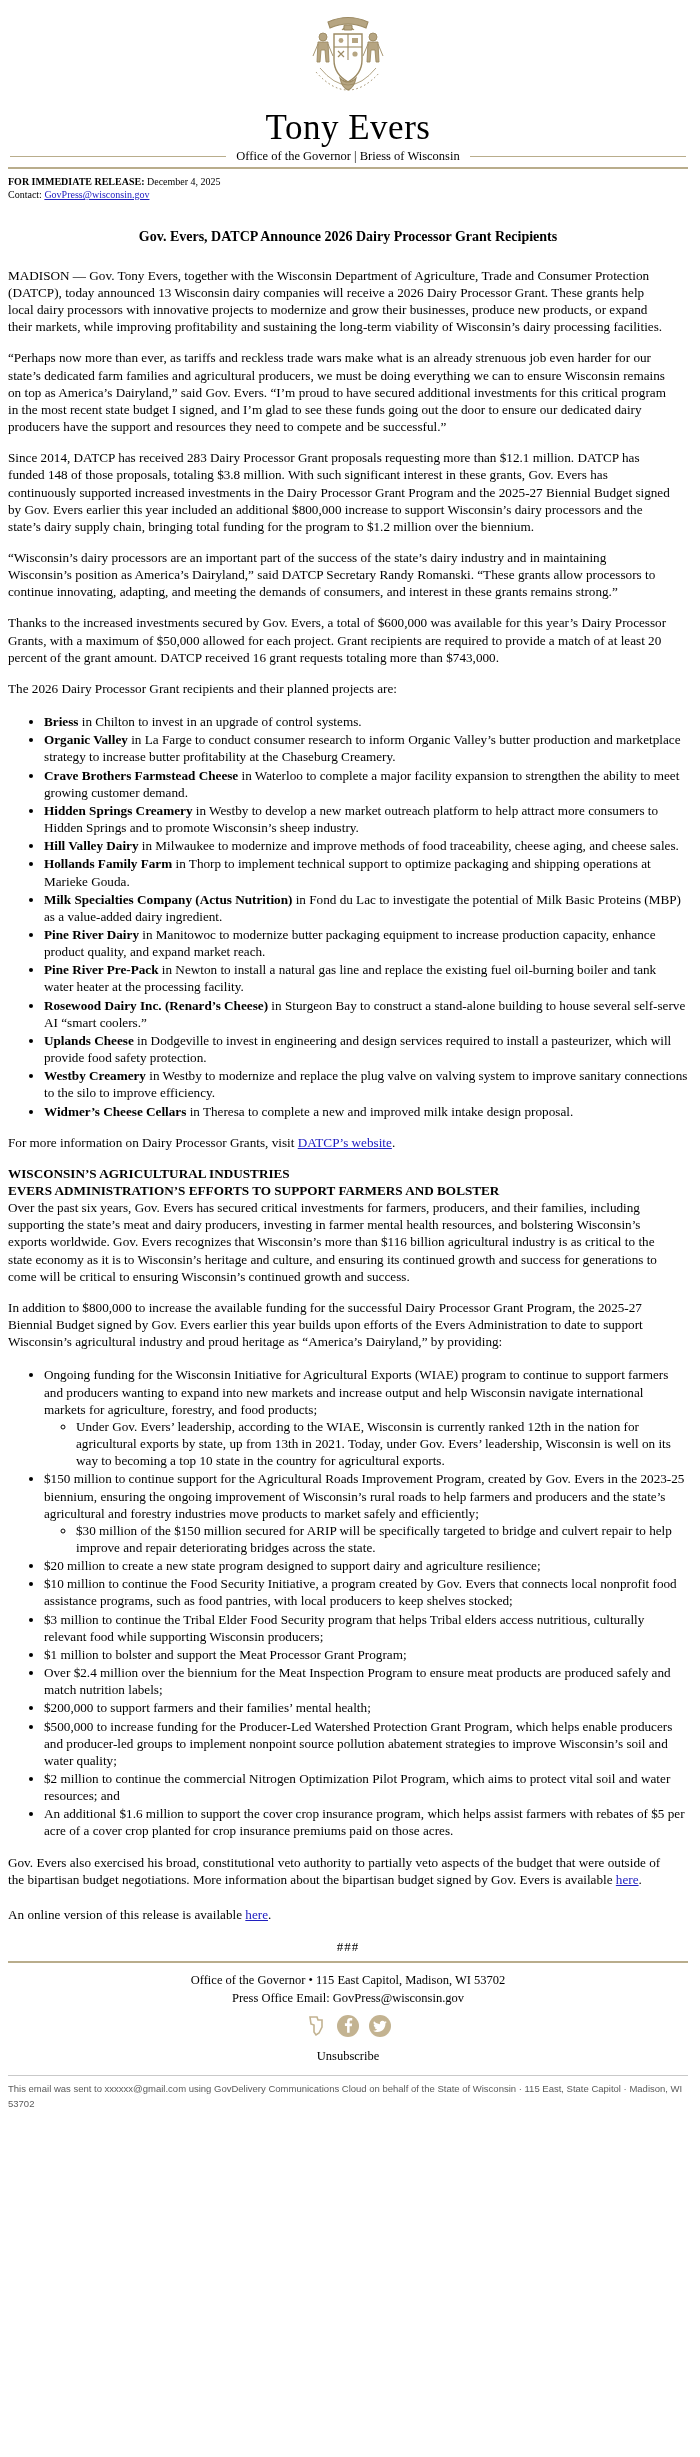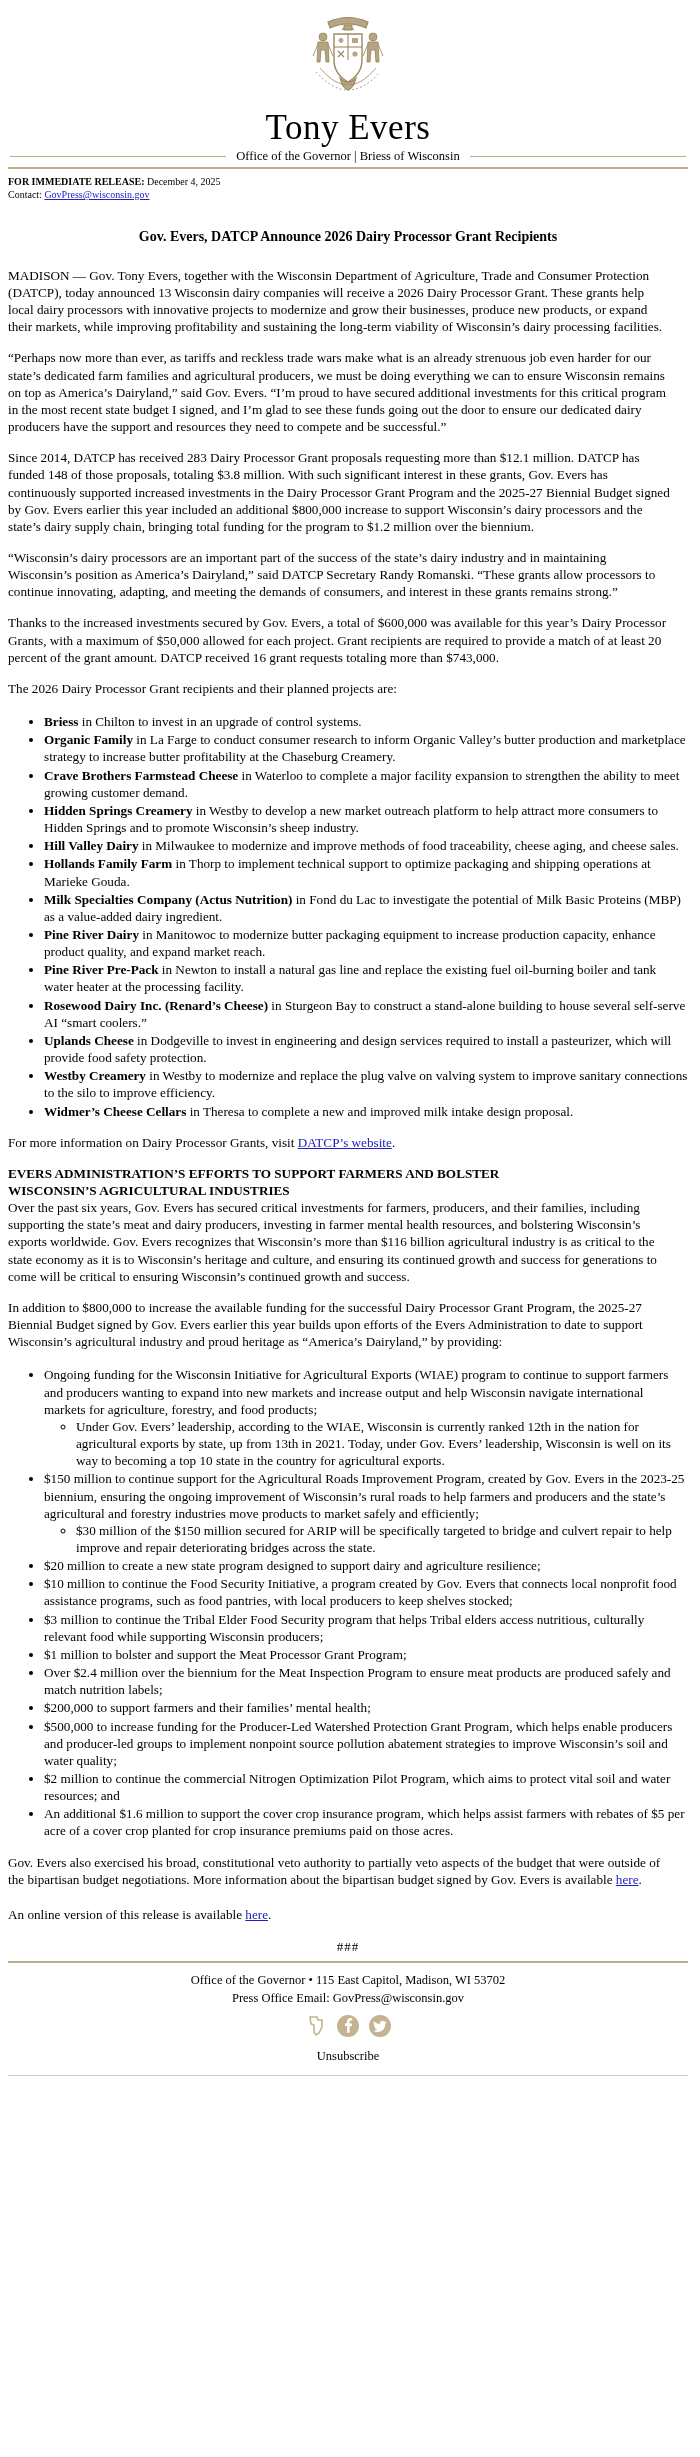--- a/index.html
+++ b/index.html
@@ -222,38 +222,38 @@
 
   <p class="body">MADISON — Gov. Tony Evers, together with the Wisconsin Department of Agriculture, Trade and Consumer Protection (DATCP), today announced 13 Wisconsin dairy companies will receive a 2026 Dairy Processor Grant. These grants help local dairy processors with innovative projects to modernize and grow their businesses, produce new products, or expand their markets, while improving profitability and sustaining the long-term viability of Wisconsin’s dairy processing facilities.</p>
   <p class="body">“Perhaps now more than ever, as tariffs and reckless trade wars make what is an already strenuous job even harder for our state’s dedicated farm families and agricultural producers, we must be doing everything we can to ensure Wisconsin remains on top as America’s Dairyland,” said Gov. Evers. “I’m proud to have secured additional investments for this critical program in the most recent state budget I signed, and I’m glad to see these funds going out the door to ensure our dedicated dairy producers have the support and resources they need to compete and be successful.”</p>
   <p class="body">Since 2014, DATCP has received 283 Dairy Processor Grant proposals requesting more than $12.1 million. DATCP has funded 148 of those proposals, totaling $3.8 million. With such significant interest in these grants, Gov. Evers has continuously supported increased investments in the Dairy Processor Grant Program and the 2025-27 Biennial Budget signed by Gov. Evers earlier this year included an additional $800,000 increase to support Wisconsin’s dairy processors and the state’s dairy supply chain, bringing total funding for the program to $1.2 million over the biennium.</p>
   <p class="body">“Wisconsin’s dairy processors are an important part of the success of the state’s dairy industry and in maintaining Wisconsin’s position as America’s Dairyland,” said DATCP Secretary Randy Romanski. “These grants allow processors to continue innovating, adapting, and meeting the demands of consumers, and interest in these grants remains strong.”</p>
   <p class="body">Thanks to the increased investments secured by Gov. Evers, a total of $600,000 was available for this year’s Dairy Processor Grants, with a maximum of $50,000 allowed for each project. Grant recipients are required to provide a match of at least 20 percent of the grant amount. DATCP received 16 grant requests totaling more than $743,000.</p>
   <p class="body">The 2026 Dairy Processor Grant recipients and their planned projects are:</p>
 
   <ul class="bullets" id="recipients-list">
       <li><span class="b">Briess</span><span> in Chilton to invest in an upgrade of control systems.</span></li>
-      <li><span class="b">Organic Family</span><span> in La Farge to conduct consumer research to inform Organic Valley’s butter production and marketplace strategy to increase butter profitability at the Chaseburg Creamery.</span></li>
+      <li><span class="b">Organic Valley</span><span> in La Farge to conduct consumer research to inform Organic Valley’s butter production and marketplace strategy to increase butter profitability at the Chaseburg Creamery.</span></li>
       <li><span class="b">Crave Brothers Farmstead Cheese</span><span> in Waterloo  to complete a major facility expansion to strengthen the ability to meet growing customer demand.</span></li>
       <li><span class="b">Hidden Springs Creamery</span><span> in Westby to develop a new market outreach platform to help attract more consumers to Hidden Springs and to promote Wisconsin’s sheep industry.</span></li>
       <li><span class="b">Hill Valley Dairy</span><span> in Milwaukee to modernize and improve methods of food traceability, cheese aging, and cheese sales.</span></li>
       <li><span class="b">Hollands Family Farm</span><span> in Thorp to implement technical support to optimize packaging and shipping operations at Marieke Gouda.</span></li>
       <li><span class="b">Milk Specialties Company (Actus Nutrition)</span><span> in Fond du Lac to investigate the potential of Milk Basic Proteins (MBP) as a value-added dairy ingredient.</span></li>
       <li><span class="b">Pine River Dairy</span><span> in Manitowoc to modernize butter packaging equipment to increase production capacity, enhance product quality, and expand market reach.</span></li>
       <li><span class="b">Pine River Pre-Pack</span><span> in Newton to install a natural gas line and replace the existing fuel oil-burning boiler and tank water heater at the processing facility.</span></li>
       <li><span class="b">Rosewood Dairy Inc. (Renard’s Cheese)</span><span> in Sturgeon Bay to construct a stand-alone building to house several self-serve AI “smart coolers.”</span></li>
       <li><span class="b">Uplands Cheese</span><span> in Dodgeville to invest in engineering and design services required to install a pasteurizer, which will provide food safety protection.</span></li>
       <li><span class="b">Westby Creamery</span><span> in Westby to modernize and replace the plug valve on valving system to improve sanitary connections to the silo to improve efficiency.</span></li>
       <li><span class="b">Widmer’s Cheese Cellars</span><span> in Theresa to complete a new and improved milk intake design proposal.</span></li>
     </ul>
 
   <p class="body"><span>For more information on Dairy Processor Grants, visit </span><a class="link" href="#">DATCP’s website</a><span>.</span></p>
 
+  <div class="section-head">WISCONSIN’S AGRICULTURAL INDUSTRIES</div>
   <div class="section-head">EVERS ADMINISTRATION’S EFFORTS TO SUPPORT FARMERS AND BOLSTER</div>
-  <div class="section-head">WISCONSIN’S AGRICULTURAL INDUSTRIES</div>
   <p class="body">Over the past six years, Gov. Evers has secured critical investments for farmers, producers, and their families, including supporting the state’s meat and dairy producers, investing in farmer mental health resources, and bolstering Wisconsin’s exports worldwide. Gov. Evers recognizes that Wisconsin’s more than $116 billion agricultural industry is as critical to the state economy as it is to Wisconsin’s heritage and culture, and ensuring its continued growth and success for generations to come will be critical to ensuring Wisconsin’s continued growth and success.</p>
   <p class="body">In addition to $800,000 to increase the available funding for the successful Dairy Processor Grant Program, the 2025-27 Biennial Budget signed by Gov. Evers earlier this year builds upon efforts of the Evers Administration to date to support Wisconsin’s agricultural industry and proud heritage as “America’s Dairyland,” by providing:</p>
 
   <ul class="bullets" id="budget-list">
       <li><span>Ongoing funding for the Wisconsin Initiative for Agricultural Exports (WIAE) program to continue to support farmers and producers wanting to expand into new markets and increase output and help Wisconsin navigate international markets for agriculture, forestry, and food products;</span><ul class="sub-bullets">
           <li>Under Gov. Evers’ leadership, according to the WIAE, Wisconsin is currently ranked 12th in the nation for agricultural exports by state, up from 13th in 2021. Today, under Gov. Evers’ leadership, Wisconsin is well on its way to becoming a top 10 state in the country for agricultural exports.</li>
         </ul></li>
       <li><span>$150 million to continue support for the Agricultural Roads Improvement Program, created by Gov. Evers in the 2023-25 biennium, ensuring the ongoing improvement of Wisconsin’s rural roads to help farmers and producers and the state’s agricultural and forestry industries move products to market safely and efficiently;</span><ul class="sub-bullets">
           <li>$30 million of the $150 million secured for ARIP will be specifically targeted to bridge and culvert repair to help improve and repair deteriorating bridges across the state.</li>
         </ul></li>
@@ -296,14 +296,15 @@
             <circle cx="13" cy="13" r="11" fill="#c3b391"></circle>
             <path d="M19.8 9.1c-.5.23-1.05.38-1.62.45.58-.35 1.03-.9 1.24-1.56-.55.32-1.15.56-1.79.68a2.82 2.82 0 0 0-4.8 2.57 8 8 0 0 1-5.8-2.94 2.8 2.8 0 0 0 .87 3.76 2.8 2.8 0 0 1-1.28-.35v.04a2.82 2.82 0 0 0 2.26 2.76 2.84 2.84 0 0 1-1.27.05 2.82 2.82 0 0 0 2.63 1.96 5.66 5.66 0 0 1-4.18 1.17 7.97 7.97 0 0 0 4.32 1.27c5.19 0 8.02-4.3 8.02-8.02l-.01-.37a5.7 5.7 0 0 0 1.41-1.46Z" fill="#ffffff"></path>
           </svg>
       </a>
     </div>
 
     <div class="unsub"><a href="#" style="color:#000;text-decoration:none;">Unsubscribe</a></div>
   </div>
 
   <div class="bottom-rule"></div>
+  <div class="disclaimer">This email was sent to xxxxxx@gmail.com using GovDelivery Communications Cloud on behalf of the State of Wisconsin · 115 East, State Capitol · Madison, WI 53702</div>
 
 </div>
 
 </body></html>

